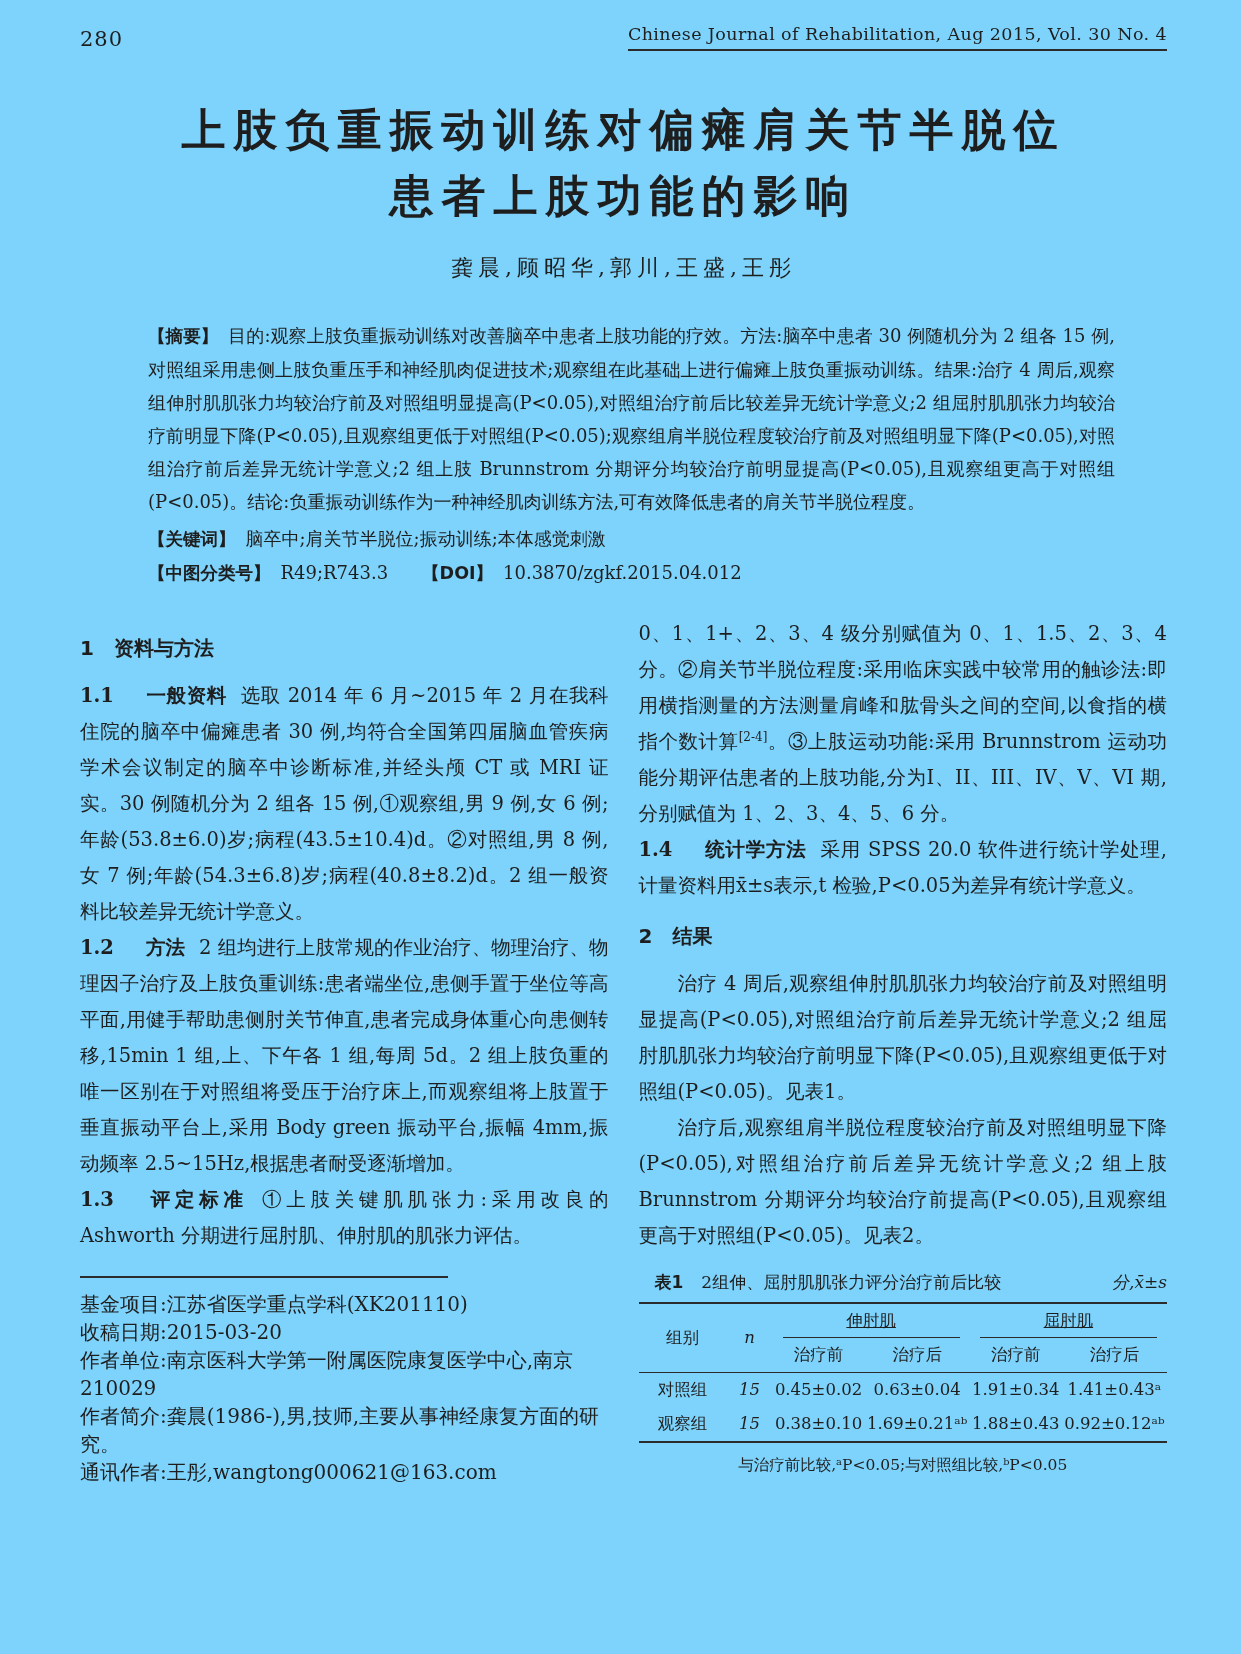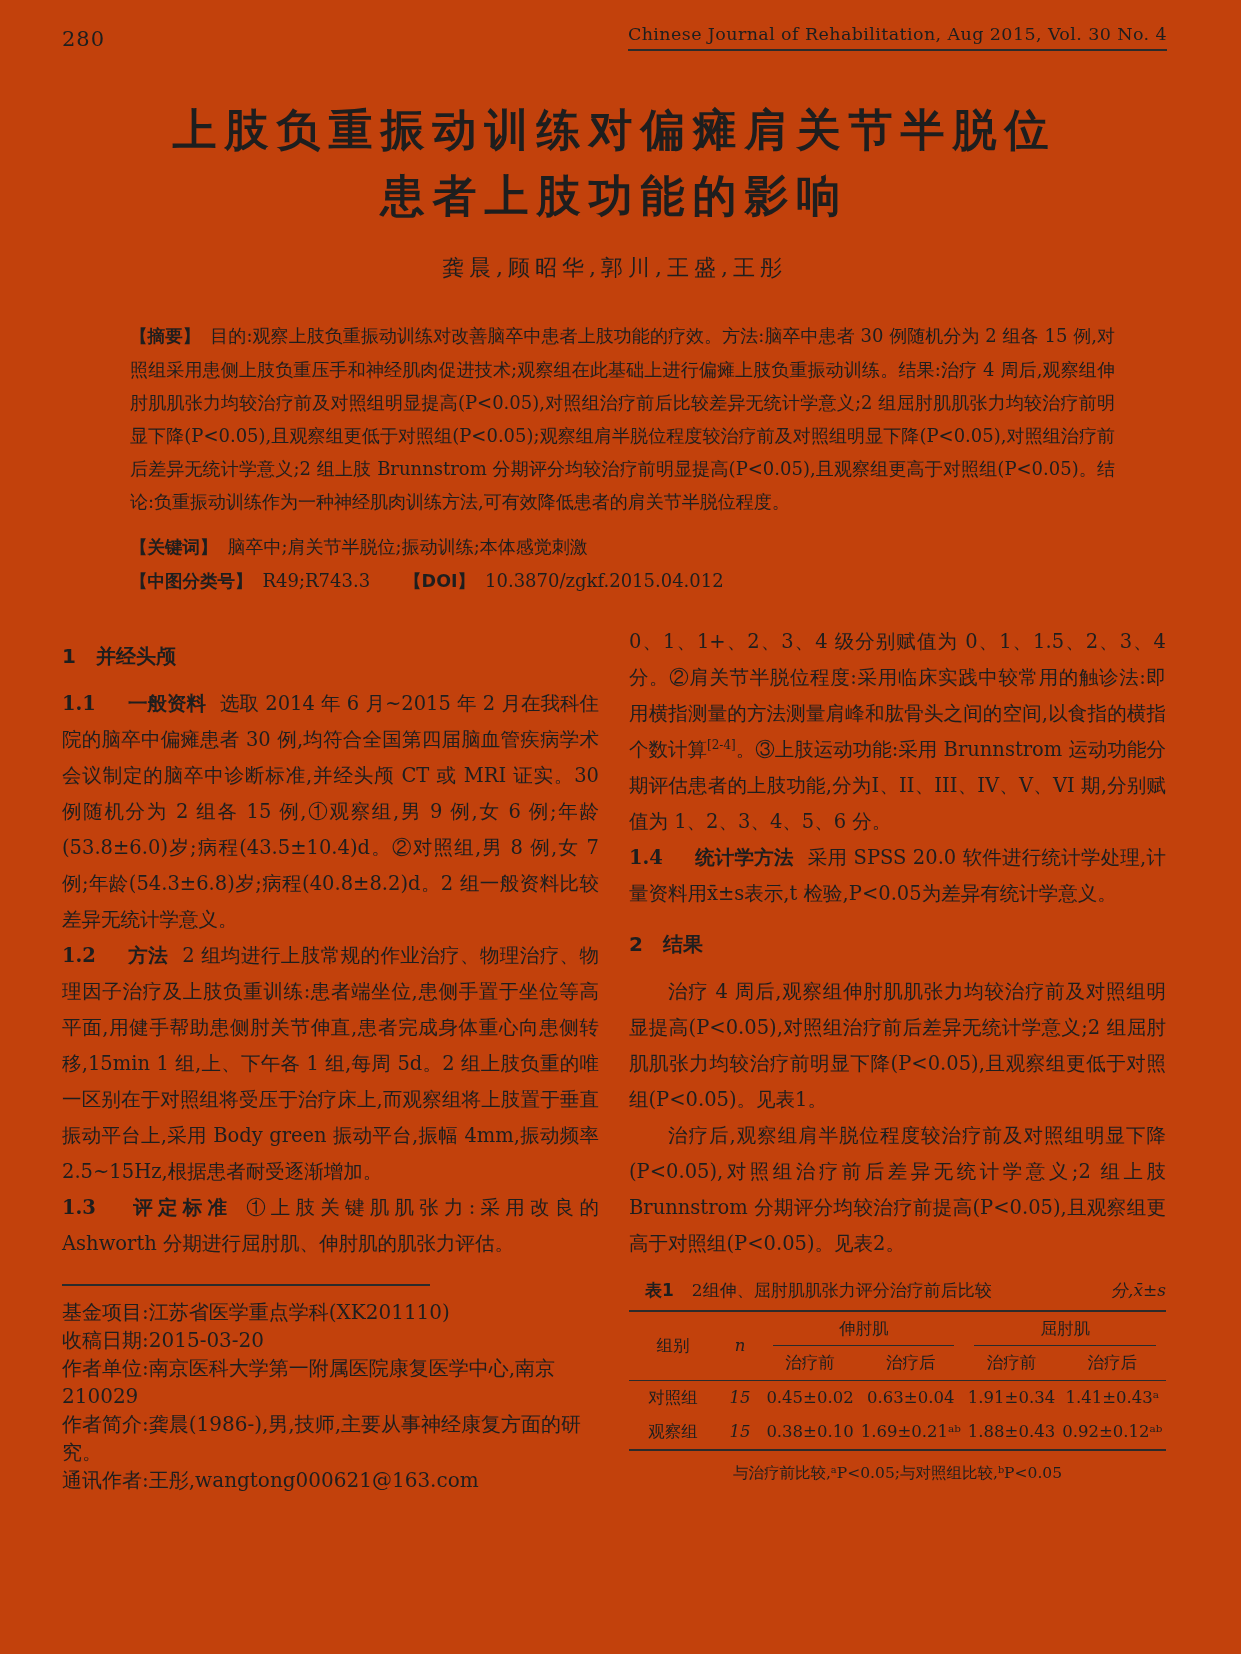--- a/index.html
+++ b/index.html
@@ -1,30 +1,30 @@
 <!DOCTYPE html>
 <html><head>
 <meta charset="utf-8">
 <style>
   html,body{margin:0;padding:0;background:#e8e8e8;}
   .page{
-    width:1241px;height:1654px;background:#c2410c;color:#1e1e1e;
+    width:1241px;height:1654px;background:#7dd3fc;color:#1e1e1e;
     font-family:"DejaVu Serif","Liberation Serif",serif;
-    box-sizing:border-box;padding:24px 74px 0 62px;position:relative;overflow:hidden;
+    box-sizing:border-box;padding:24px 74px 0 80px;position:relative;overflow:hidden;
   }
   
   .header{display:flex;justify-content:space-between;align-items:flex-end;}
   .page-num{font-size:21px;letter-spacing:1px;}
   .journal{font-size:17.5px;border-bottom:2px solid #2b2b2b;padding-bottom:5px;letter-spacing:.4px;}
   
   .title-block{text-align:center;margin-top:46px;}
   .title-line{font-size:44px;font-weight:700;letter-spacing:8px;line-height:66px;}
   .authors{margin-top:24px;font-size:22px;letter-spacing:5px;}
   
-  .abstract{margin:36px 52px 12px 68px;font-size:18px;line-height:33px;text-align:justify;}
+  .abstract{margin:36px 52px 4px 68px;font-size:18px;line-height:33px;text-align:justify;}
   .meta-line{margin:0 52px 0 68px;font-size:18px;line-height:33px;}
   .hei{font-weight:700;font-family:"DejaVu Sans","Liberation Sans",sans-serif;font-size:17.5px;margin-right:10px;}
   .doi-label{margin-left:34px;}
   .sup{vertical-align:super;font-size:12px;line-height:0;}
   
   .columns{display:flex;gap:30px;margin-top:26px;}
   .col{width:537px;font-size:19.5px;line-height:36px;text-align:justify;}
   .col p{margin:0;}
   .indent{text-indent:2em;}
   .sec{font-family:"DejaVu Sans","Liberation Sans",sans-serif;font-weight:700;font-size:20px;margin:14px 0 12px;line-height:36px;}
@@ -36,21 +36,21 @@
   .fn-rule{width:368px;border-top:2px solid #2b2b2b;margin:22px 0 12px;}
   .footnotes{font-size:20px;line-height:28px;text-align:left;}
   
   .tbl-caption{display:flex;align-items:baseline;font-size:17px;margin:16px 0 8px;line-height:24px;}
   .cap-label{font-weight:700;font-family:"DejaVu Sans","Liberation Sans",sans-serif;margin-left:16px;margin-right:18px;}
   .cap-unit{margin-left:auto;font-style:italic;}
   table.data{width:100%;border-collapse:collapse;font-size:16.5px;
     border-top:2.5px solid #2b2b2b;border-bottom:2.5px solid #2b2b2b;}
   table.data th,table.data td{font-weight:400;text-align:center;padding:4px 2px;line-height:26px;}
   th.grp{background-image:linear-gradient(#2b2b2b,#2b2b2b);background-size:calc(100% - 20px) 1.5px;
-    background-repeat:no-repeat;background-position:center bottom;}
+    background-repeat:no-repeat;background-position:center bottom;text-decoration:underline;}
   tr.subhead th{border-bottom:1.5px solid #2b2b2b;}
   th.span2{border-bottom:1.5px solid #2b2b2b;}
   td.g,th.g{width:84px;} td.n,th.n{width:42px;font-style:italic;}
   .tbl-footnote{font-size:15.5px;margin-top:10px;text-align:center;line-height:24px;}
 </style>
 </head>
 <body>
 
 <div class="page">
 
@@ -72,21 +72,21 @@
     <span class="hei">【关键词】</span><span>脑卒中;肩关节半脱位;振动训练;本体感觉刺激</span>
   </div>
   <div class="meta-line">
     <span class="hei">【中图分类号】</span><span>R49;R743.3</span><span class="hei doi-label">【DOI】</span><span>10.3870/zgkf.2015.04.012</span>
   </div>
 
   <div class="columns">
 
     <div class="col">
 
-      <div class="sec"><span>1</span><span class="sec-t">并经头颅</span></div>
+      <div class="sec"><span>1</span><span class="sec-t">资料与方法</span></div>
 
       <p><span class="sub num-gap">1.1</span><span class="sub sub-gap">一般资料</span><span>选取 2014 年 6 月~2015 年 2 月在我科住院的脑卒中偏瘫患者 30 例,均符合全国第四届脑血管疾病学术会议制定的脑卒中诊断标准,并经头颅 CT 或 MRI 证实。30 例随机分为 2 组各 15 例,①观察组,男 9 例,女 6 例;年龄(53.8±6.0)岁;病程(43.5±10.4)d。②对照组,男 8 例,女 7 例;年龄(54.3±6.8)岁;病程(40.8±8.2)d。2 组一般资料比较差异无统计学意义。</span></p>
 
       <p><span class="sub num-gap">1.2</span><span class="sub sub-gap">方法</span><span>2 组均进行上肢常规的作业治疗、物理治疗、物理因子治疗及上肢负重训练:患者端坐位,患侧手置于坐位等高平面,用健手帮助患侧肘关节伸直,患者完成身体重心向患侧转移,15min 1 组,上、下午各 1 组,每周 5d。2 组上肢负重的唯一区别在于对照组将受压于治疗床上,而观察组将上肢置于垂直振动平台上,采用 Body green 振动平台,振幅 4mm,振动频率 2.5~15Hz,根据患者耐受逐渐增加。</span></p>
 
       <p><span class="sub num-gap">1.3</span><span class="sub sub-gap">评定标准</span><span>①上肢关键肌肌张力:采用改良的 Ashworth 分期进行屈肘肌、伸肘肌的肌张力评估。</span></p>
 
       <div class="fn-rule"></div>
       <div class="footnotes">
         <div>基金项目:江苏省医学重点学科(XK201110)</div>

